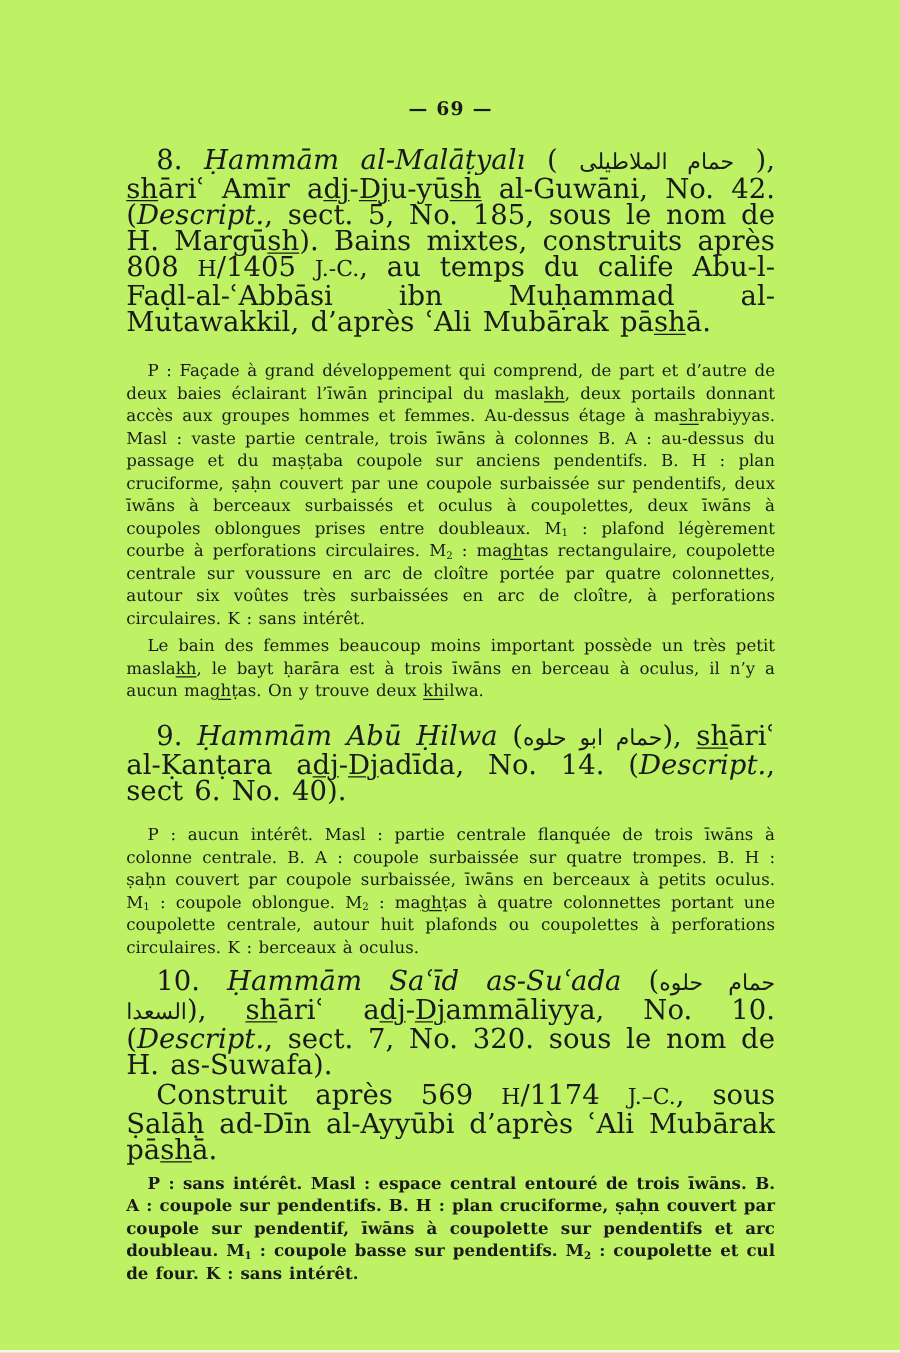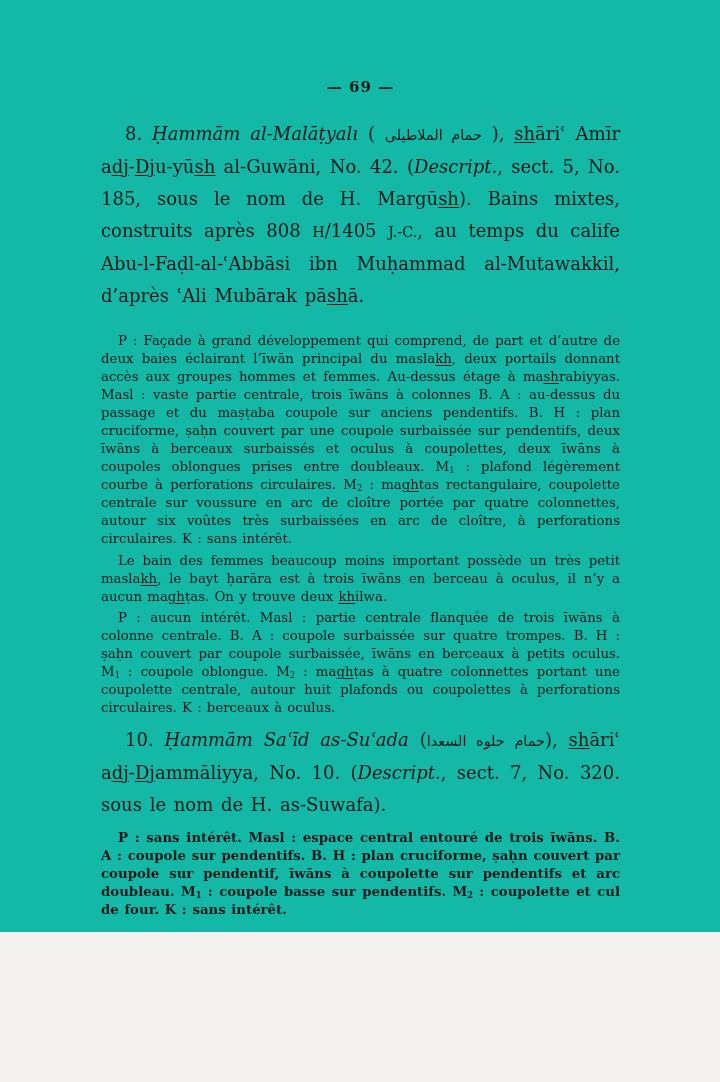--- a/index.html
+++ b/index.html
@@ -3,38 +3,38 @@
 <meta charset="utf-8">
 <style>
   html, body {
     margin: 0;
     padding: 0;
     background: #f4f3f0;
   }
   .sheet {
     position: relative;
     width: 720px;
-    height: 932px;
-    background: #14b8a6;
+    height: 1080px;
+    background: #bef264;
     color: #1a1a1a;
     font-family: "DejaVu Serif", "Liberation Serif", serif;
     box-sizing: border-box;
     padding: 78px 100px 0 101px;
     overflow: hidden;
   }
   .pageno {
     text-align: center;
     font-size: 15px;
     font-weight: bold;
     letter-spacing: 1px;
     margin: 0 0 22px 0;
   }
   .hd {
-    font-size: 18px;
-    line-height: 32px;
+    font-size: 22px;
+    line-height: 21px;
     text-align: justify;
     text-indent: 24px;
     margin: 0;
     word-spacing: 2px;
   }
   .bp {
     font-size: 13.3px;
     line-height: 18px;
     text-align: justify;
     text-indent: 17px;
@@ -43,21 +43,21 @@
   }
   .hd u, .bp u {
     text-decoration: underline;
     text-underline-offset: 2px;
     text-decoration-thickness: 1px;
   }
   .m-h8  { margin-top: 0; }
   .m-p8a { margin-top: 20px; }
   .m-p8b { margin-top: 4px; }
   .m-h9  { margin-top: 16px; }
-  .m-p9  { margin-top: 3px; }
+  .m-p9  { margin-top: 16px; }
   .m-h10 { margin-top: 7px; }
   .m-cst { margin-top: 3px; }
   .m-p10 { margin-top: 8px; font-weight: bold; }
   .ar {
     font-family: "DejaVu Sans", sans-serif;
     direction: rtl;
     unicode-bidi: embed;
     font-size: 0.8em;
   }
   .sc { font-size: 0.8em; }
@@ -73,21 +73,23 @@
 <div class="sheet">
 
   <p class="pageno">— 69 —</p>
 
   <p class="hd m-h8">8. <i>Ḥammām al-Malāṭyalı</i> ( <span class="ar">حمام الملاطيلى</span> ), <u>sh</u>āriʿ Amīr a<u>dj</u>-<u>Dj</u>u-yū<u>sh</u> al-Guwāni, No. 42. (<i>Descript.</i>, sect. 5, No. 185, sous le nom de H. Margū<u>sh</u>). Bains mixtes, construits après 808 <span class="sc">H</span>/1405 <span class="sc">J.-C.</span>, au temps du calife Abu-l-Faḍl-al-ʿAbbāsi ibn Muḥammad al-Mutawakkil, d’après ʿAli Mubārak pā<u>sh</u>ā.</p>
 
   <p class="bp m-p8a">P : Façade à grand développement qui comprend, de part et d’autre de deux baies éclairant l’īwān principal du masla<u>kh</u>, deux portails donnant accès aux groupes hommes et femmes. Au-dessus étage à ma<u>sh</u>rabiyyas. Masl : vaste partie centrale, trois īwāns à colonnes B. A : au-dessus du passage et du maṣṭaba coupole sur anciens pendentifs. B. H : plan cruciforme, ṣaḥn couvert par une coupole surbaissée sur pendentifs, deux īwāns à berceaux surbaissés et oculus à coupolettes, deux īwāns à coupoles oblongues prises entre doubleaux. M<sub>1</sub> : plafond légèrement courbe à perforations circulaires. M<sub>2</sub> : ma<u>gh</u>tas rectangulaire, coupolette centrale sur voussure en arc de cloître portée par quatre colonnettes, autour six voûtes très surbaissées en arc de cloître, à perforations circulaires. K : sans intérêt.</p>
 
   <p class="bp m-p8b">Le bain des femmes beaucoup moins important possède un très petit masla<u>kh</u>, le bayt ḥarāra est à trois īwāns en berceau à oculus, il n’y a aucun ma<u>gh</u>ṭas. On y trouve deux <u>kh</u>ilwa.</p>
 
+  <p class="hd m-h9">9. <i>Ḥammām Abū Ḥilwa</i> (<span class="ar">حمام ابو حلوه</span>), <u>sh</u>āriʿ al-Ḳanṭara a<u>dj</u>-<u>Dj</u>adīda, No. 14. (<i>Descript.</i>, sect 6. No. 40).</p>
 
   <p class="bp m-p9">P : aucun intérêt. Masl : partie centrale flanquée de trois īwāns à colonne centrale. B. A : coupole surbaissée sur quatre trompes. B. H : ṣaḥn couvert par coupole surbaissée, īwāns en berceaux à petits oculus. M<sub>1</sub> : coupole oblongue. M<sub>2</sub> : ma<u>gh</u>ṭas à quatre colonnettes portant une coupolette centrale, autour huit plafonds ou coupolettes à perforations circulaires. K : berceaux à oculus.</p>
 
   <p class="hd m-h10">10. <i>Ḥammām Saʿīd as-Suʿada</i> (<span class="ar">حمام حلوه السعدا</span>), <u>sh</u>āriʿ a<u>dj</u>-<u>Dj</u>ammāliyya, No. 10. (<i>Descript.</i>, sect. 7, No. 320. sous le nom de H. as-Suwafa).</p>
 
+  <p class="hd m-cst">Construit après 569 <span class="sc">H</span>/1174 <span class="sc">J.–C.</span>, sous Ṣalāḥ ad-Dīn al-Ayyūbi d’après ʿAli Mubārak pā<u>sh</u>ā.</p>
 
   <p class="bp m-p10">P : sans intérêt. Masl : espace central entouré de trois īwāns. B. A : coupole sur pendentifs. B. H : plan cruciforme, ṣaḥn couvert par coupole sur pendentif, īwāns à coupolette sur pendentifs et arc doubleau. M<sub>1</sub> : coupole basse sur pendentifs. M<sub>2</sub> : coupolette et cul de four. K : sans intérêt.</p>
 
 </div>
 
 </body></html>

